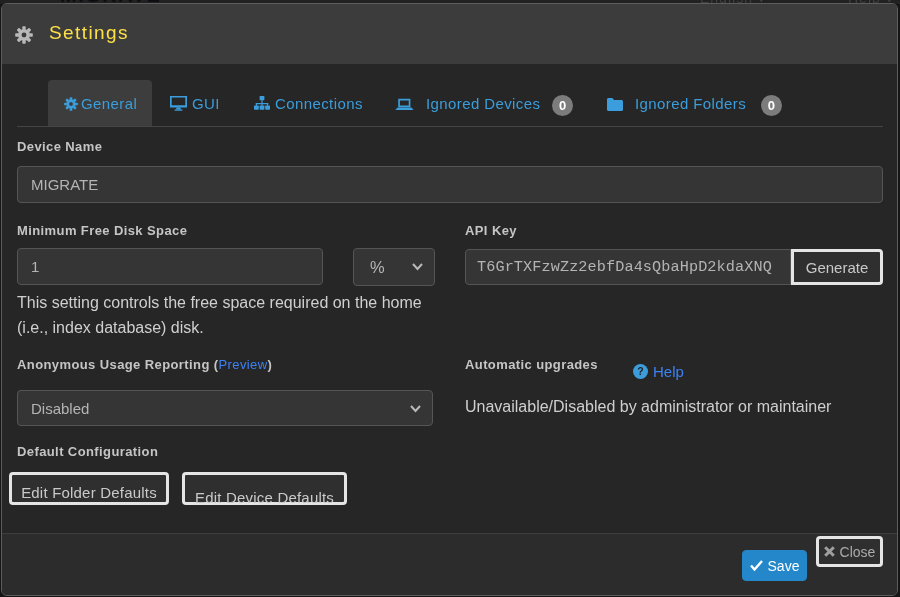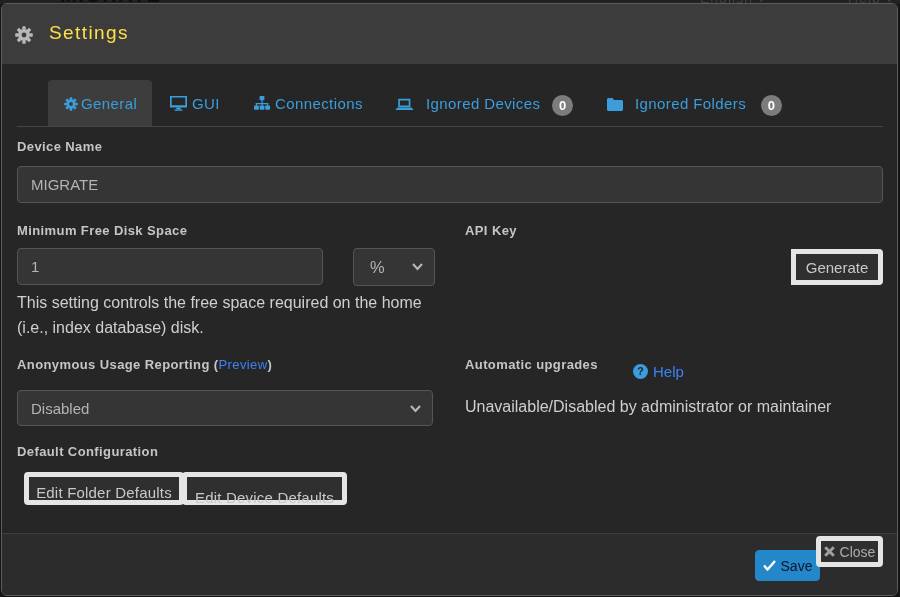--- a/index.html
+++ b/index.html
@@ -25,21 +25,21 @@
   
   #tabline { position:absolute; left:15px; top:122px; width:866px; height:1px; background:#454545; }
   .tab { position:absolute; top:16px; height:47px; display:flex; align-items:center; color:#3b9ddb; font-size:15px; letter-spacing:0.4px;margin-left:31px; }
   .tab .txt { margin-left:6px; }
   .tab.active { background:#3d3d3d; border-radius:4px 4px 0 0; }
   .badge { display:inline-block; position:relative; top:2px; margin-left:15px; width:21px; height:21px; border-radius:50%; background:#7c7c7c; color:#fff; font-size:13px; font-weight:bold; text-align:center; line-height:21px; }
 
   .lbl { position:absolute; font-size:13px; font-weight:bold; color:#c5c5c5; letter-spacing:0.4px;text-align:center; }
   .inp { position:absolute; background:#353535; border:1px solid #555; border-radius:4px; color:#b4b4b4; font-size:15px; display:flex; align-items:center; padding-left:13px; }
   .helptx { position:absolute; font-size:16px; color:#cfcfcf; line-height:25px; }
-  .btn { position:absolute; background:#2f2f2f; border:5px solid #e5e5e5; border-radius:4px; color:#c9c9c9; font-size:15px; display:flex; align-items:center; justify-content:center; }
+  .btn { position:absolute; background:#2f2f2f; border:3px solid #e5e5e5; border-radius:4px; color:#c9c9c9; font-size:15px; display:flex; align-items:center; justify-content:center; }
   .blue { color:#3b82f6; }
 </style>
 </head>
 <body>
   <div id="topstrip">
     <span class="big">MIGRATE</span>
     <span class="nav1">English ▾</span>
     <span class="nav2">Help ▾</span>
   </div>
 
@@ -121,48 +121,49 @@
       <div class="lbl" style="left:15px; top:75px;">Device Name</div>
       <div class="inp" style="left:15px; top:102px; width:866px; height:37px;">MIGRATE</div>
 
       <div class="lbl" style="left:15px; top:159px;">Minimum Free Disk Space</div>
       <div class="inp" style="left:15px; top:184px; width:306px; height:37px;">1</div>
       <div class="inp" style="left:351px; top:184px; width:82px; height:38px; padding-left:16px; font-size:16.5px;">%<svg style="position:absolute;right:11px;top:14px;" width="11" height="8" viewBox="0 0 11 8">
           <path d="M1 1l4.5 5L10 1" stroke="#b9b9b9" stroke-width="2" fill="none"></path>
         </svg></div>
 
       <div class="lbl" style="left:463px; top:159px;">API Key</div>
+      <div class="inp" style="left:463px; top:185px; width:326px; height:36px; border-radius:4px 0 0 4px; font-family:'Liberation Mono',monospace; font-size:15.2px; letter-spacing:0.1px; padding-left:11px;">T6GrTXFzwZz2ebfDa4sQbaHpD2kdaXNQ</div>
       <div class="btn" style="left:789px; top:185px; width:92px; height:36px; border-radius:0 4px 4px 0;">Generate</div>
 
       <div class="helptx" style="left:15px; top:226px;">This setting controls the free space required on the home<br>(i.e., index database) disk.</div>
 
       <div class="lbl" style="left:15px; top:293px;">Anonymous Usage Reporting <span style="font-weight:bold;">(</span><span class="blue" style="font-weight:normal;">Preview</span><span style="font-weight:bold;">)</span></div>
       <div class="inp" style="left:15px; top:326px; width:416px; height:36px;">Disabled<svg style="position:absolute;right:11px;top:14px;" width="11" height="8" viewBox="0 0 11 8">
           <path d="M1 1l4.5 5L10 1" stroke="#b9b9b9" stroke-width="2" fill="none"></path>
         </svg></div>
 
       <div class="lbl" style="left:463px; top:293px;">Automatic upgrades</div>
       <svg style="position:absolute; left:631px; top:300px;" width="15" height="15" viewBox="0 0 15 15">
         <circle cx="7.5" cy="7.5" r="7.5" fill="#3b9ddb"></circle>
         <text x="7.5" y="11.2" font-size="10.5" font-weight="bold" fill="#242424" text-anchor="middle" font-family="Liberation Sans">?</text>
       </svg>
       <div style="position:absolute; left:651px; top:299px; font-size:15px;" class="blue">Help</div>
       <div class="helptx" style="left:463px; top:330px;">Unavailable/Disabled by administrator or maintainer</div>
 
       <div class="lbl" style="left:15px; top:380px;">Default Configuration</div>
-      <div class="btn" style="left:22px; top:408px; width:160px; height:33px;">
+      <div class="btn" style="left:7px; top:408px; width:160px; height:33px;">
         <span style="position:relative;top:4px;letter-spacing:0.2px;">Edit Folder Defaults</span>
       </div>
       <div class="btn" style="left:180px; top:408px; width:165px; height:33px;">
         <span style="position:relative;top:9px;letter-spacing:0.2px;">Edit Device Defaults</span>
       </div>
     </div>
 
     <div id="mfoot">
-      <div class="btn" style="left:740px; top:16px; width:65px; height:31px; background:#2387c9; border:1px solid #2387c9; color:#0f172a; font-size:14px;margin-left:13px;">
+      <div class="btn" style="left:740px; top:16px; width:65px; height:31px; background:#2387c9; border:1px solid #2387c9; color:#ffffff; font-size:14px;">
         <svg width="13" height="11" viewBox="0 0 13 11" style="margin-right:5px;">
           <path d="M1 5.5l3.5 4L12 1" stroke="#fff" stroke-width="2.4" fill="none"></path>
         </svg>Save
       </div>
       <div class="btn" style="left:814px; top:2px; width:67px; height:31px; color:#ababab; font-size:14px;">
         <svg width="11" height="11" viewBox="0 0 11 11" style="margin-right:5px;">
           <path d="M1.2 1.2l8.6 8.6M9.8 1.2l-8.6 8.6" stroke="#9f9f9f" stroke-width="3" fill="none"></path>
         </svg>Close
       </div>
     </div>

